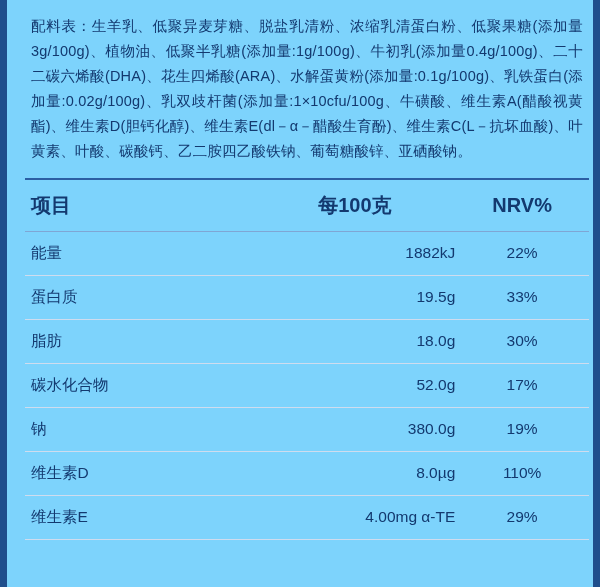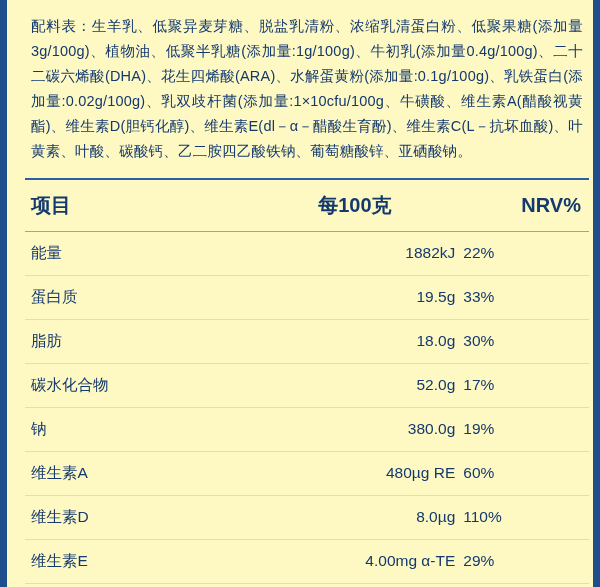--- a/index.html
+++ b/index.html
@@ -20,21 +20,21 @@
     position: absolute;
     left: 0;
     top: 0;
     width: 600px;
     height: 587px;
     box-sizing: border-box;
     border-left: 7px solid #1f4e8c;
     border-right: 7px solid #1f4e8c;
     border-top: 0;
     border-bottom: 0;
-    background: #fef9c3;
+    background: #7dd3fc;
     text-decoration: underline;
   }
   .inner {
     position: absolute;
     left: 18px;
     top: 0;
     width: 564px;
     height: 587px;
     box-sizing: border-box;
   }
@@ -77,24 +77,24 @@
     font-size: 20px;
     padding: 12px 4px 12px 4px;
     border-bottom: 1.5px solid #7fa6d4;
   }
   table.nutri td {
     padding: 11px 4px 11px 4px;
     border-bottom: 1px solid #cfdcee;
   }
   .col-item { text-align: left; width: 40%; padding-left: 6px !important; }
   .col-per  { text-align: right; width: 37%; }
-  .col-nrv  { text-align: left; width: 23%; padding-right: 8px !important; }
+  .col-nrv  { text-align: center; width: 23%; padding-right: 8px !important; }
 
   th.col-per { text-align: center; }
-  th.col-nrv { text-align: right; }
+  th.col-nrv { text-align: center; }
 </style>
 </head>
 <body>
 
 <div class="page-frame">
   <div class="inner">
 
     <div class="ingredients">
       <span class="label">配料表：</span><span>生羊乳、低聚异麦芽糖、脱盐乳清粉、浓缩乳清蛋白粉、低聚果糖(添加量3g/100g)、植物油、低聚半乳糖(添加量:1g/100g)、牛初乳(添加量0.4g/100g)、二十二碳六烯酸(DHA)、花生四烯酸(ARA)、水解蛋黄粉(添加量:0.1g/100g)、乳铁蛋白(添加量:0.02g/100g)、乳双歧杆菌(添加量:1×10cfu/100g、牛磺酸、维生素A(醋酸视黄酯)、维生素D(胆钙化醇)、维生素E(dl－α－醋酸生育酚)、维生素C(L－抗坏血酸)、叶黄素、叶酸、碳酸钙、乙二胺四乙酸铁钠、葡萄糖酸锌、亚硒酸钠。</span>
     </div>
@@ -128,25 +128,20 @@
           <td class="col-item">碳水化合物</td>
           <td class="col-per">52.0g</td>
           <td class="col-nrv">17%</td>
         </tr>
         <tr>
           <td class="col-item">钠</td>
           <td class="col-per">380.0g</td>
           <td class="col-nrv">19%</td>
         </tr>
         <tr>
-          <td class="col-item">维生素A</td>
-          <td class="col-per">480µg RE</td>
-          <td class="col-nrv">60%</td>
-        </tr>
-        <tr>
           <td class="col-item">维生素D</td>
           <td class="col-per">8.0µg</td>
           <td class="col-nrv">110%</td>
         </tr>
         <tr>
           <td class="col-item">维生素E</td>
           <td class="col-per">4.00mg α-TE</td>
           <td class="col-nrv">29%</td>
         </tr>
 

